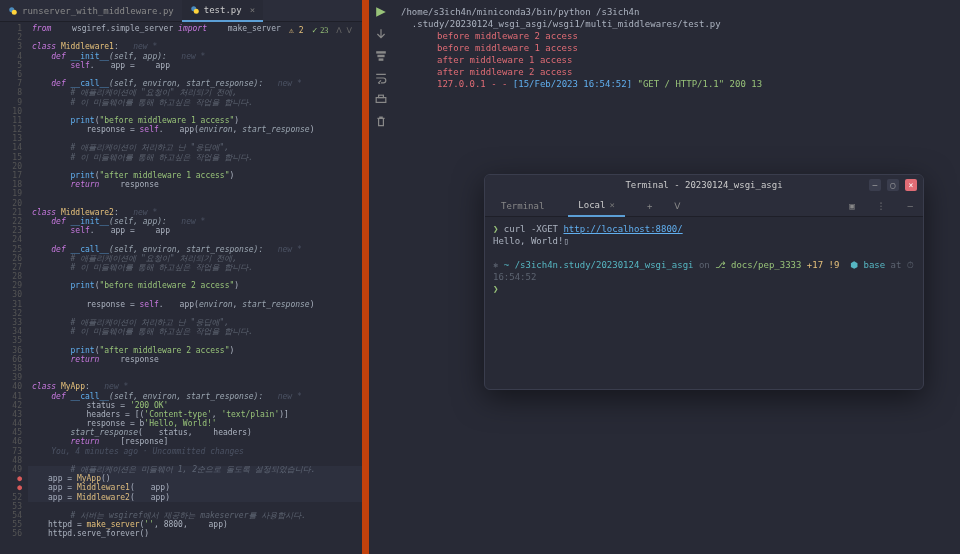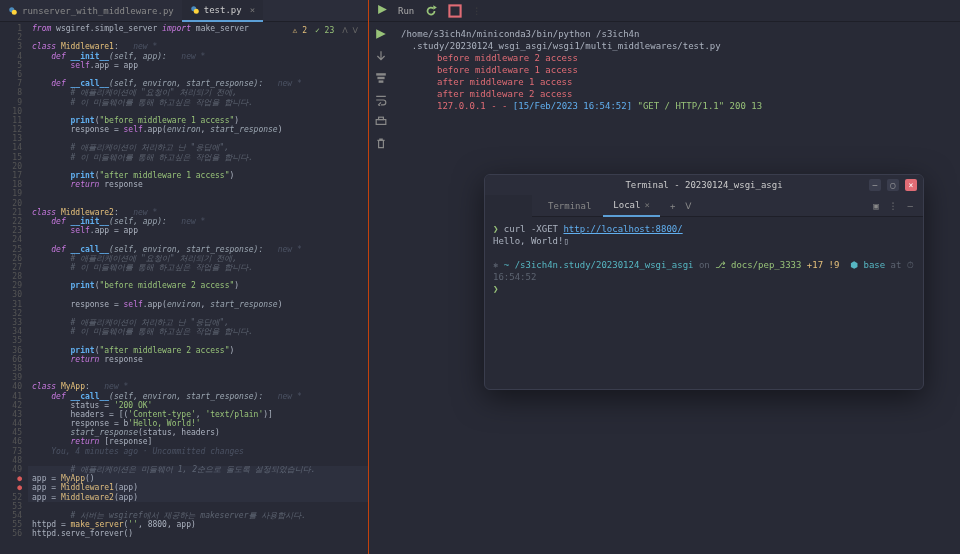--- a/index.html
+++ b/index.html
@@ -6,50 +6,50 @@
 body {
   width: 960px; height: 554px;
   background: #2b2d3a;
   font-family: 'Menlo', 'Consolas', monospace;
   font-size: 9px;
   color: #abb2bf;
   overflow: hidden;
   position: relative;
 }
 .main-split { display: flex; height: 554px; }
-.editor-panel { width: 369px; background: #282a36; display: flex; flex-direction: column; border-right: 1px solid #c2410c; }
+.editor-panel { width: 369px; background: #282a36; display: flex; flex-direction: column; border-right: 7px solid #c2410c; }
 .run-panel { flex: 1; background: #282a36; display: flex; flex-direction: column; }
 
 .tabs { display: flex; height: 22px; background: #2b2d3a; align-items: center; border-bottom: 1px solid #1e1f28; }
 .tab { display: flex; align-items: center; padding: 0 8px; height: 22px; gap: 4px; font-size: 9px; color: #888; }
 .tab.active { background: #282a36; color: #ccc; border-bottom: 2px solid #5c9fd6; }
 .py-icon { width: 10px; height: 10px; display: inline-block; }
 .py-icon svg { width: 10px; height: 10px; }
 .close-x { color: #777; margin-left: 4px; }
 
 .code-area { display: flex; flex: 1; overflow: hidden; position: relative; }
 .gutter { width: 28px; background: #282a36; text-align: right; padding: 2px 6px 2px 0; color: #555; font-size: 8px; line-height: 9.2px; }
 .gutter > div { height: 9.2px; }
 .bp { color: #d85a5a; }
 .code { flex: 1; padding: 2px 0 2px 4px; line-height: 9.2px; font-size: 8px; white-space: pre; }
 .code-line { height: 9.2px; }
 
 .kw { color: #c678dd; font-style: italic; }
 .cls { color: #e5c07b; }
-.fn { color: #61afef; font-weight: bold; }
+.fn { color: #61afef; }
 .self { color: #c678dd; }
 .param { color: #9aa5b0; font-style: italic; }
 .str { color: #98c379; }
 .cmt { color: #5c6370; font-style: italic; }
 .hint { color: #4b5263; font-style: italic; }
-.var { color: #abb2bf; }
+.var { color: #abb2bf; margin-left: 16px; }
 
 .annotations { position: absolute; right: 10px; top: 4px; display: flex; gap: 8px; align-items: center; font-size: 8px; }
 .ann-warn { color: #e5c07b; }
-.ann-typo { color: #98c379; }
+.ann-typo { color: #98c379; font-family: Liberation Serif, serif; }
 .ann-chev { color: #666; }
 
 .run-toolbar { display: flex; height: 22px; align-items: center; padding: 0 8px; gap: 10px; border-bottom: 1px solid #1e1f28; }
 .run-label { color: #aaa; }
 .tb-btn { width: 14px; height: 14px; display: flex; align-items: center; justify-content: center; }
 .tb-sep { color: #444; }
 
 .run-output { display: flex; flex: 1; }
 .run-gutter { width: 24px; background: #282a36; display: flex; flex-direction: column; align-items: center; padding-top: 6px; gap: 8px; }
 .run-gutter svg { width: 12px; height: 12px; }
@@ -67,21 +67,21 @@
   border: 1px solid #3a3d4d;
   border-radius: 6px;
   box-shadow: 0 8px 30px rgba(0,0,0,0.5);
   display: flex; flex-direction: column;
   overflow: hidden;
 }
 .term-title { height: 20px; background: #2b2d3a; display: flex; align-items: center; justify-content: center; position: relative; font-size: 9px; color: #ccc; }
 .term-title .win-btns { position: absolute; right: 6px; display: flex; gap: 6px; }
 .win-btn { width: 12px; height: 12px; border-radius: 2px; background: #3a3d4d; display: flex; align-items: center; justify-content: center; font-size: 8px; color: #aaa; }
 .win-btn.cl { background: #e06c75; color: #fff; }
-.term-tabs { display: flex; height: 22px; background: #2b2d3a; align-items: center; border-bottom: 1px solid #1e1f28; padding: 0 6px; gap: 2px; margin-left: 47px; }
+.term-tabs { display: flex; height: 22px; background: #2b2d3a; align-items: center; border-bottom: 1px solid #1e1f28; padding: 0 6px; gap: 14px; }
 .term-tab { padding: 0 10px; height: 22px; display: flex; align-items: center; font-size: 9px; color: #888; }
 .term-tab.active { border-bottom: 2px solid #5c9fd6; color: #ccc; }
 .term-tabs .spacer { flex: 1; }
 .term-body { flex: 1; padding: 6px 8px; font-size: 9px; line-height: 12px; white-space: pre-wrap; }
 .term-body .prompt { color: #98c379; }
 .term-body .link { color: #61afef; text-decoration: underline; }
 .term-body .cyan { color: #56b6c2; }
 .term-body .yel { color: #e5c07b; margin-top: 20px; }
 .term-body .grn { color: #98c379; }
 .term-body .gray { color: #5c6370; }
@@ -173,38 +173,20 @@
       <div class="collapse-band"></div>
       <div class="annotations">
         <span class="ann-warn">⚠ 2</span>
         <span class="ann-typo">✓ 23</span>
         <span class="ann-chev">ᐱ ᐯ</span>
       </div>
     </div>
   </div>
 
   <div class="run-panel">
-    <div class="run-toolbar">
-      <span><svg width="11" height="11" viewBox="0 0 10 10">
-            <polygon points="1,1 9,5 1,9" fill="#98c379"></polygon>
-          </svg></span>
-      <span class="run-label">Run</span>
-      <span class="tb-btn">
-          <svg viewBox="0 0 12 12">
-            <path d="M9 6a3 3 0 1 1-1-2.2" stroke="#98c379" fill="none" stroke-width="1.5"></path>
-            <polygon points="8,1 11,3 8,5" fill="#98c379"></polygon>
-          </svg>
-        </span>
-      <span class="tb-btn">
-          <svg viewBox="0 0 10 10">
-            <rect x="1" y="1" width="8" height="8" fill="none" stroke="#e06c75" stroke-width="1.5"></rect>
-          </svg>
-        </span>
-      <span class="tb-sep">⋮</span>
-    </div>
     <div class="run-output">
       <div class="run-gutter">
         <span><svg viewBox="0 0 10 10">
               <polygon points="1,1 9,5 1,9" fill="#98c379"></polygon>
             </svg></span>
         <span><svg viewBox="0 0 10 10">
               <path d="M5 1v7M2 5l3 3 3-3" stroke="#888" fill="none"></path>
             </svg></span>
         <span><svg viewBox="0 0 10 10">
               <rect x="1" y="1" width="8" height="2" fill="#888"></rect>

